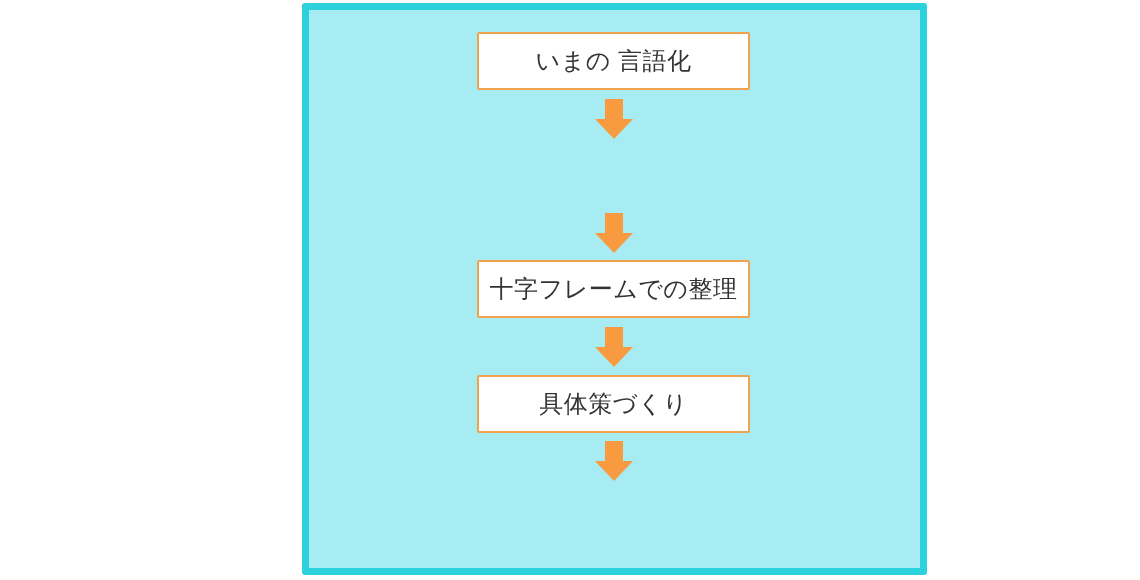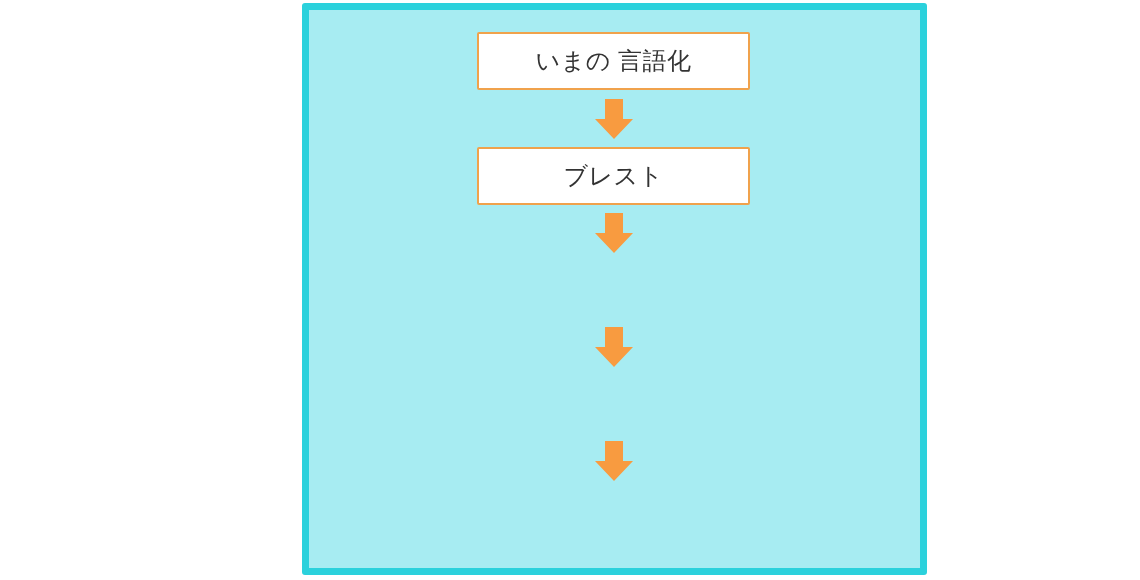--- a/index.html
+++ b/index.html
@@ -62,33 +62,36 @@
   <div class="panel">
 
     <div class="step" style="top:22px">
       <span class="step-label">いまの 言語化</span>
     </div>
 
     <svg class="arrow" style="top:89px" width="38" height="40" viewBox="0 0 38 40">
       <path d="M10 0 L28 0 L28 20 L38 20 L19 40 L0 20 L10 20 Z" fill="#F89B40"></path>
     </svg>
 
-    <div class="step" style="top:137px">
-      <span class="step-label">ブレスト</span>
-    </div>
 
     <svg class="arrow" style="top:203px" width="38" height="40" viewBox="0 0 38 40">
       <path d="M10 0 L28 0 L28 20 L38 20 L19 40 L0 20 L10 20 Z" fill="#F89B40"></path>
     </svg>
 
+    <div class="step" style="top:250px">
+      <span class="step-label">十字フレームでの整理</span>
+    </div>
 
     <svg class="arrow" style="top:317px" width="38" height="40" viewBox="0 0 38 40">
       <path d="M10 0 L28 0 L28 20 L38 20 L19 40 L0 20 L10 20 Z" fill="#F89B40"></path>
     </svg>
 
+    <div class="step" style="top:365px">
+      <span class="step-label">具体策づくり</span>
+    </div>
 
     <svg class="arrow" style="top:431px" width="38" height="40" viewBox="0 0 38 40">
       <path d="M10 0 L28 0 L28 20 L38 20 L19 40 L0 20 L10 20 Z" fill="#F89B40"></path>
     </svg>
 
 
   </div>
 </div>
 
 </body></html>

